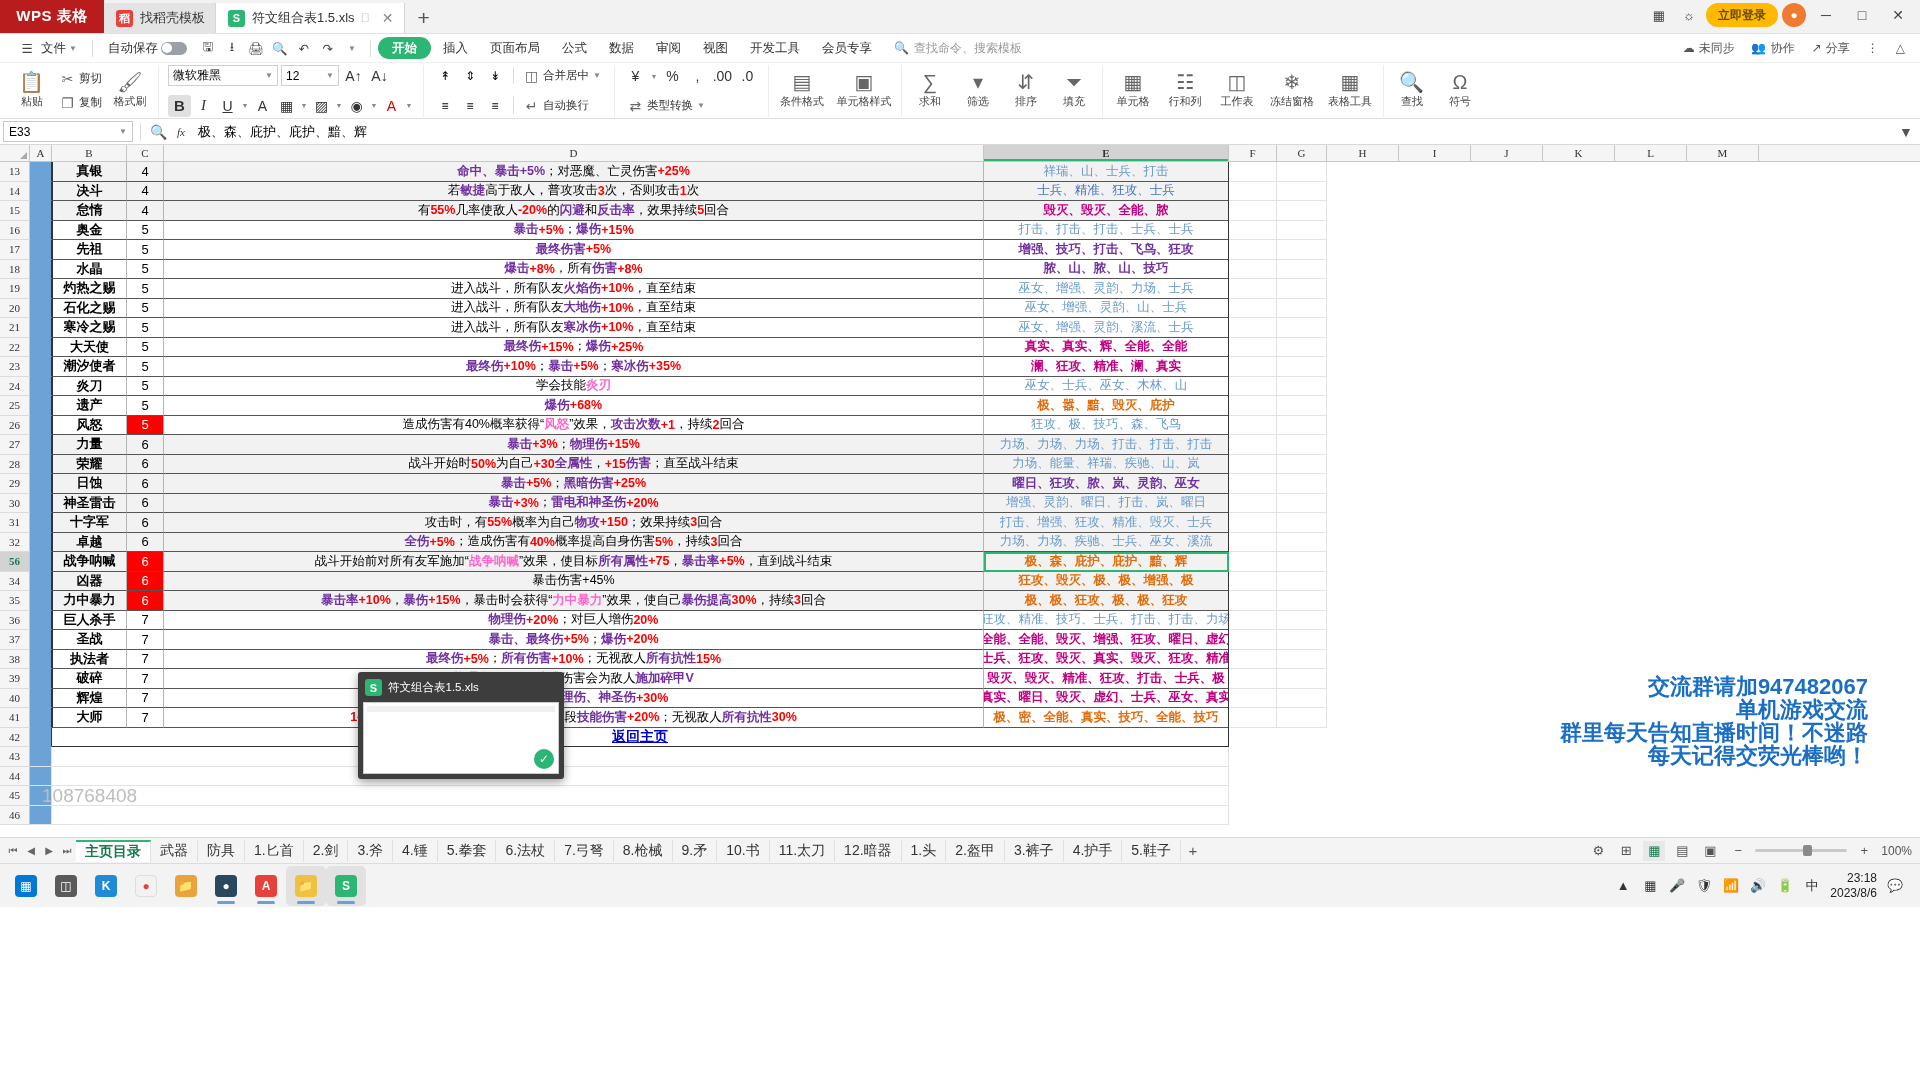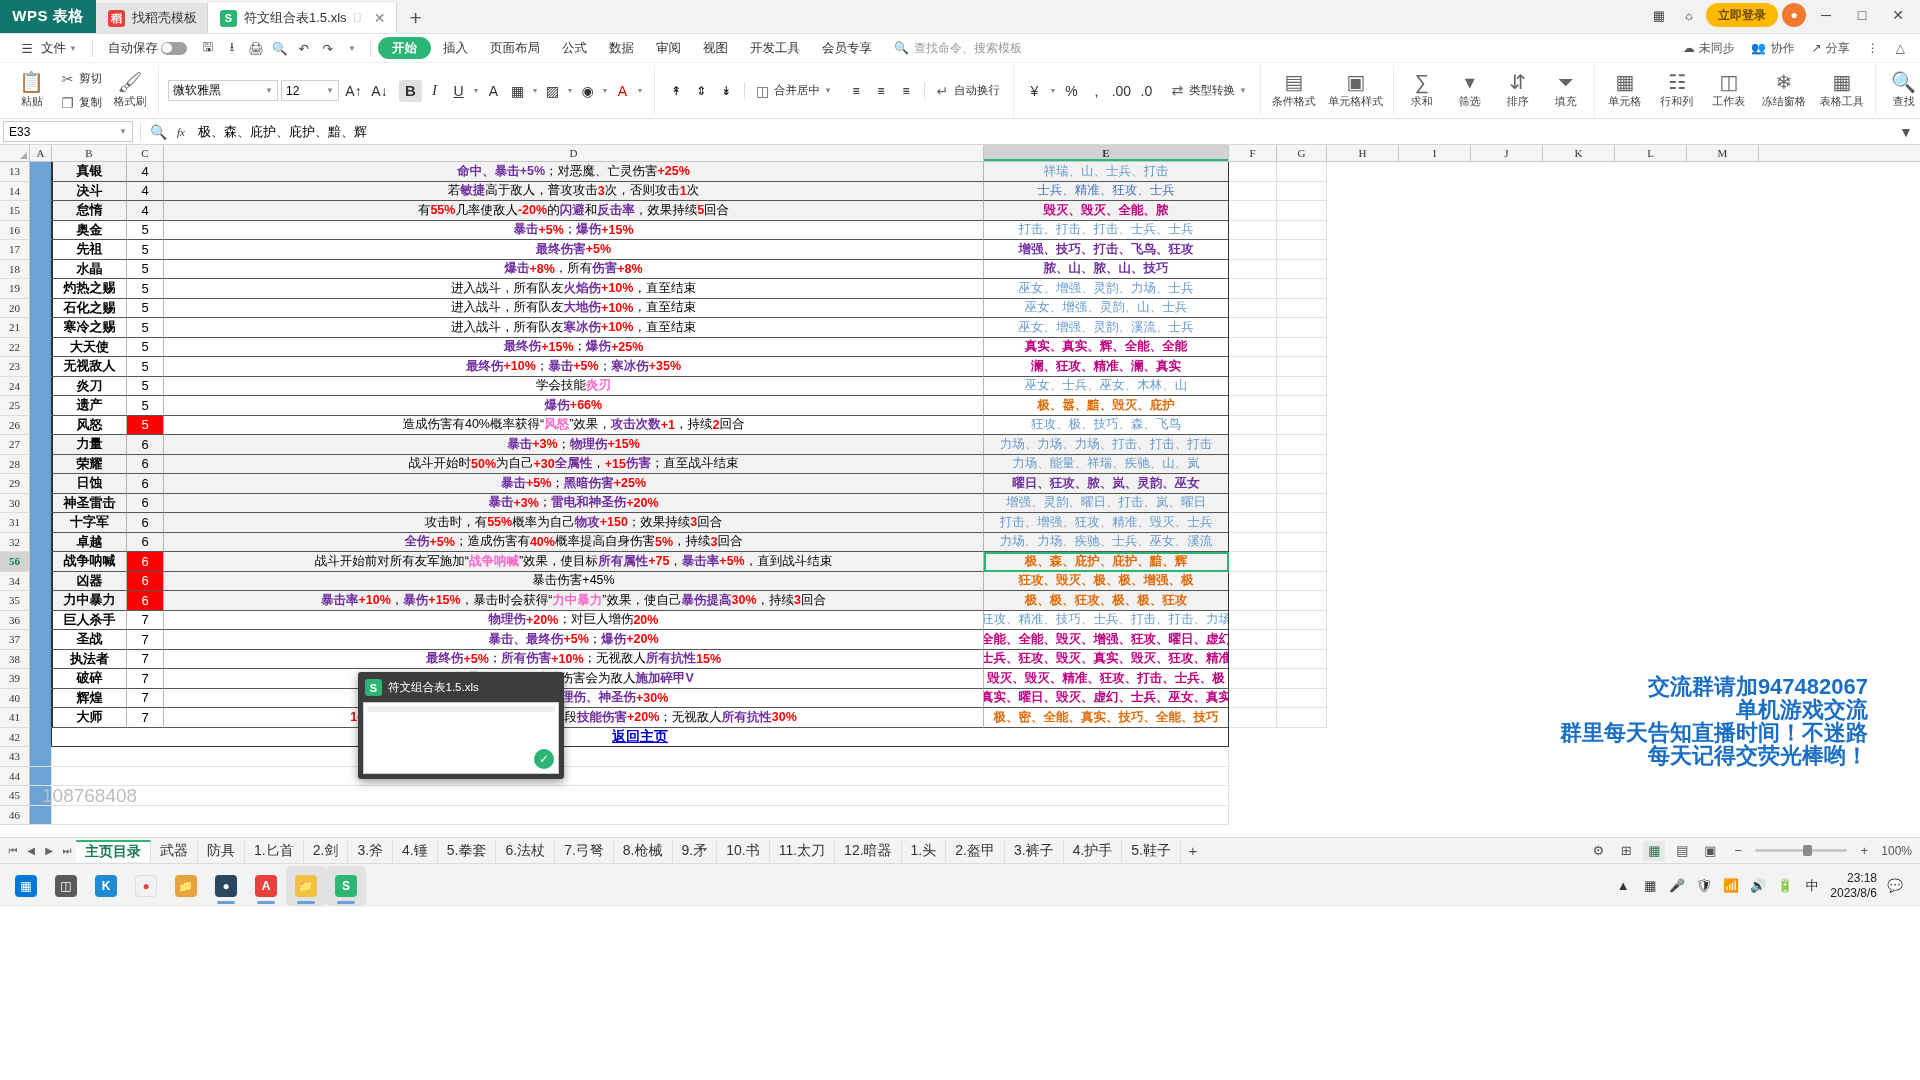--- a/index.html
+++ b/index.html
@@ -10,21 +10,21 @@
     background: #ffffff;
     -webkit-font-smoothing: antialiased;
   }
 
   
   .titlebar {
     height: 34px; background: #f2f2f2; display: flex; align-items: flex-end;
     border-bottom: 1px solid #e2e2e2; position: relative;
   }
   .wps-logo {
-    width: 96px; height: 34px; background: #0f766e; color: #fff;
+    width: 104px; height: 34px; background: #b91c1c; color: #fff;
     display: flex; align-items: center; justify-content: center;
     font-size: 15px; font-weight: bold; letter-spacing: .5px;
   }
   .tab {
     height: 30px; display: flex; align-items: center; gap: 7px;
     padding: 0 10px 0 12px; font-size: 13px; color: #333;
     background: #e4e4e4; border-right: 1px solid #d5d5d5;
     max-width: 240px; position: relative;
   }
   .tab.active { background: #ffffff; }
@@ -59,21 +59,21 @@
 
   
   .fmtbar { height: 56px; background:#fff; display:flex; align-items:center; padding: 0 4px; border-bottom:1px solid #e0e0e0; position:relative; }
   .grp { display:flex; align-items:center; height:52px; padding: 0 4px;}
   .grp + .grp { border-left: 1px solid #ececec; }
   .bigbtn { width:48px; height:50px; display:flex; flex-direction:column; align-items:center; justify-content:center; gap:2px; font-size:11px; color:#444;}
   .bigbtn .gi { font-size: 20px; line-height: 20px; color:#666;}
   .minirow { display:flex; flex-direction:column; justify-content:center; gap:3px; }
   .minibtn { display:flex; align-items:center; gap:4px; font-size:11.5px; color:#333; height:21px; padding: 0 4px; white-space:nowrap;}
   .minibtn .gi { font-size:14px; color:#666; width:15px; text-align:center;}
-  .fontrow { display:flex; flex-direction:row; gap:8px; padding: 0 5px;}
+  .fontrow { display:flex; flex-direction:column; gap:8px; padding: 0 5px;}
   .fname { width: 110px; height: 21px; border:1px solid #d0d0d0; background:#fff; font-size:12px; display:flex; align-items:center; padding: 0 4px; justify-content:space-between;}
   .fsize { width: 58px; height: 21px; border:1px solid #d0d0d0; background:#fff; font-size:12px; display:flex; align-items:center; padding: 0 4px; justify-content:space-between;}
   .caret { font-size:8px; color:#888; }
   .fmt-icons { display:flex; align-items:center; gap:1px; }
   .ficon { width:23px;height:22px; display:flex;align-items:center;justify-content:center; font-size:14px; color:#333; border-radius:3px;}
   .ficon.bold { font-weight:bold; background:#e0e0e0; font-size:15px;}
   .ficon.ital { font-style:italic; font-family:"Liberation Serif",serif; font-size:15px;}
   .ficon.und { text-decoration:underline; }
   .ficon-sm { width:10px;height:22px;display:flex;align-items:center;justify-content:center;font-size:7px;color:#888;}
   .al-icon { width:24px;height:22px; display:flex; align-items:center; justify-content:center; }
@@ -621,21 +621,21 @@
         </div>
         <div class="cell cE rowstripe-b">
           <span class="c-mag">真实、真实、辉、全能、全能</span>
         </div>
         <div class="cell cF"></div>
         <div class="cell cG"></div>
       </div>
       <div class="row">
         <div class="rh">23</div>
         <div class="cell cA"></div>
-        <div class="cell cB rowstripe-b">无视敌人</div>
+        <div class="cell cB rowstripe-b">潮汐使者</div>
         <div class="cell cC rowstripe-b">5</div>
         <div class="cell cD rowstripe-b">
           <span class="c-pur">最终伤</span>
           <span class="c-red">+10%</span>
           <span class="c-blk">；</span>
           <span class="c-pur">暴击</span>
           <span class="c-red">+5%</span>
           <span class="c-blk">；</span>
           <span class="c-pur">寒冰伤</span>
           <span class="c-red">+35%</span>
@@ -661,21 +661,21 @@
         <div class="cell cF"></div>
         <div class="cell cG"></div>
       </div>
       <div class="row">
         <div class="rh">25</div>
         <div class="cell cA"></div>
         <div class="cell cB rowstripe-b">遗产</div>
         <div class="cell cC rowstripe-b">5</div>
         <div class="cell cD rowstripe-b">
           <span class="c-pur">爆伤</span>
-          <span class="c-red">+66%</span>
+          <span class="c-red">+68%</span>
         </div>
         <div class="cell cE rowstripe-b">
           <span class="c-org">极、嚣、黯、毁灭、庇护</span>
         </div>
         <div class="cell cF"></div>
         <div class="cell cG"></div>
       </div>
       <div class="row">
         <div class="rh">26</div>
         <div class="cell cA"></div>

